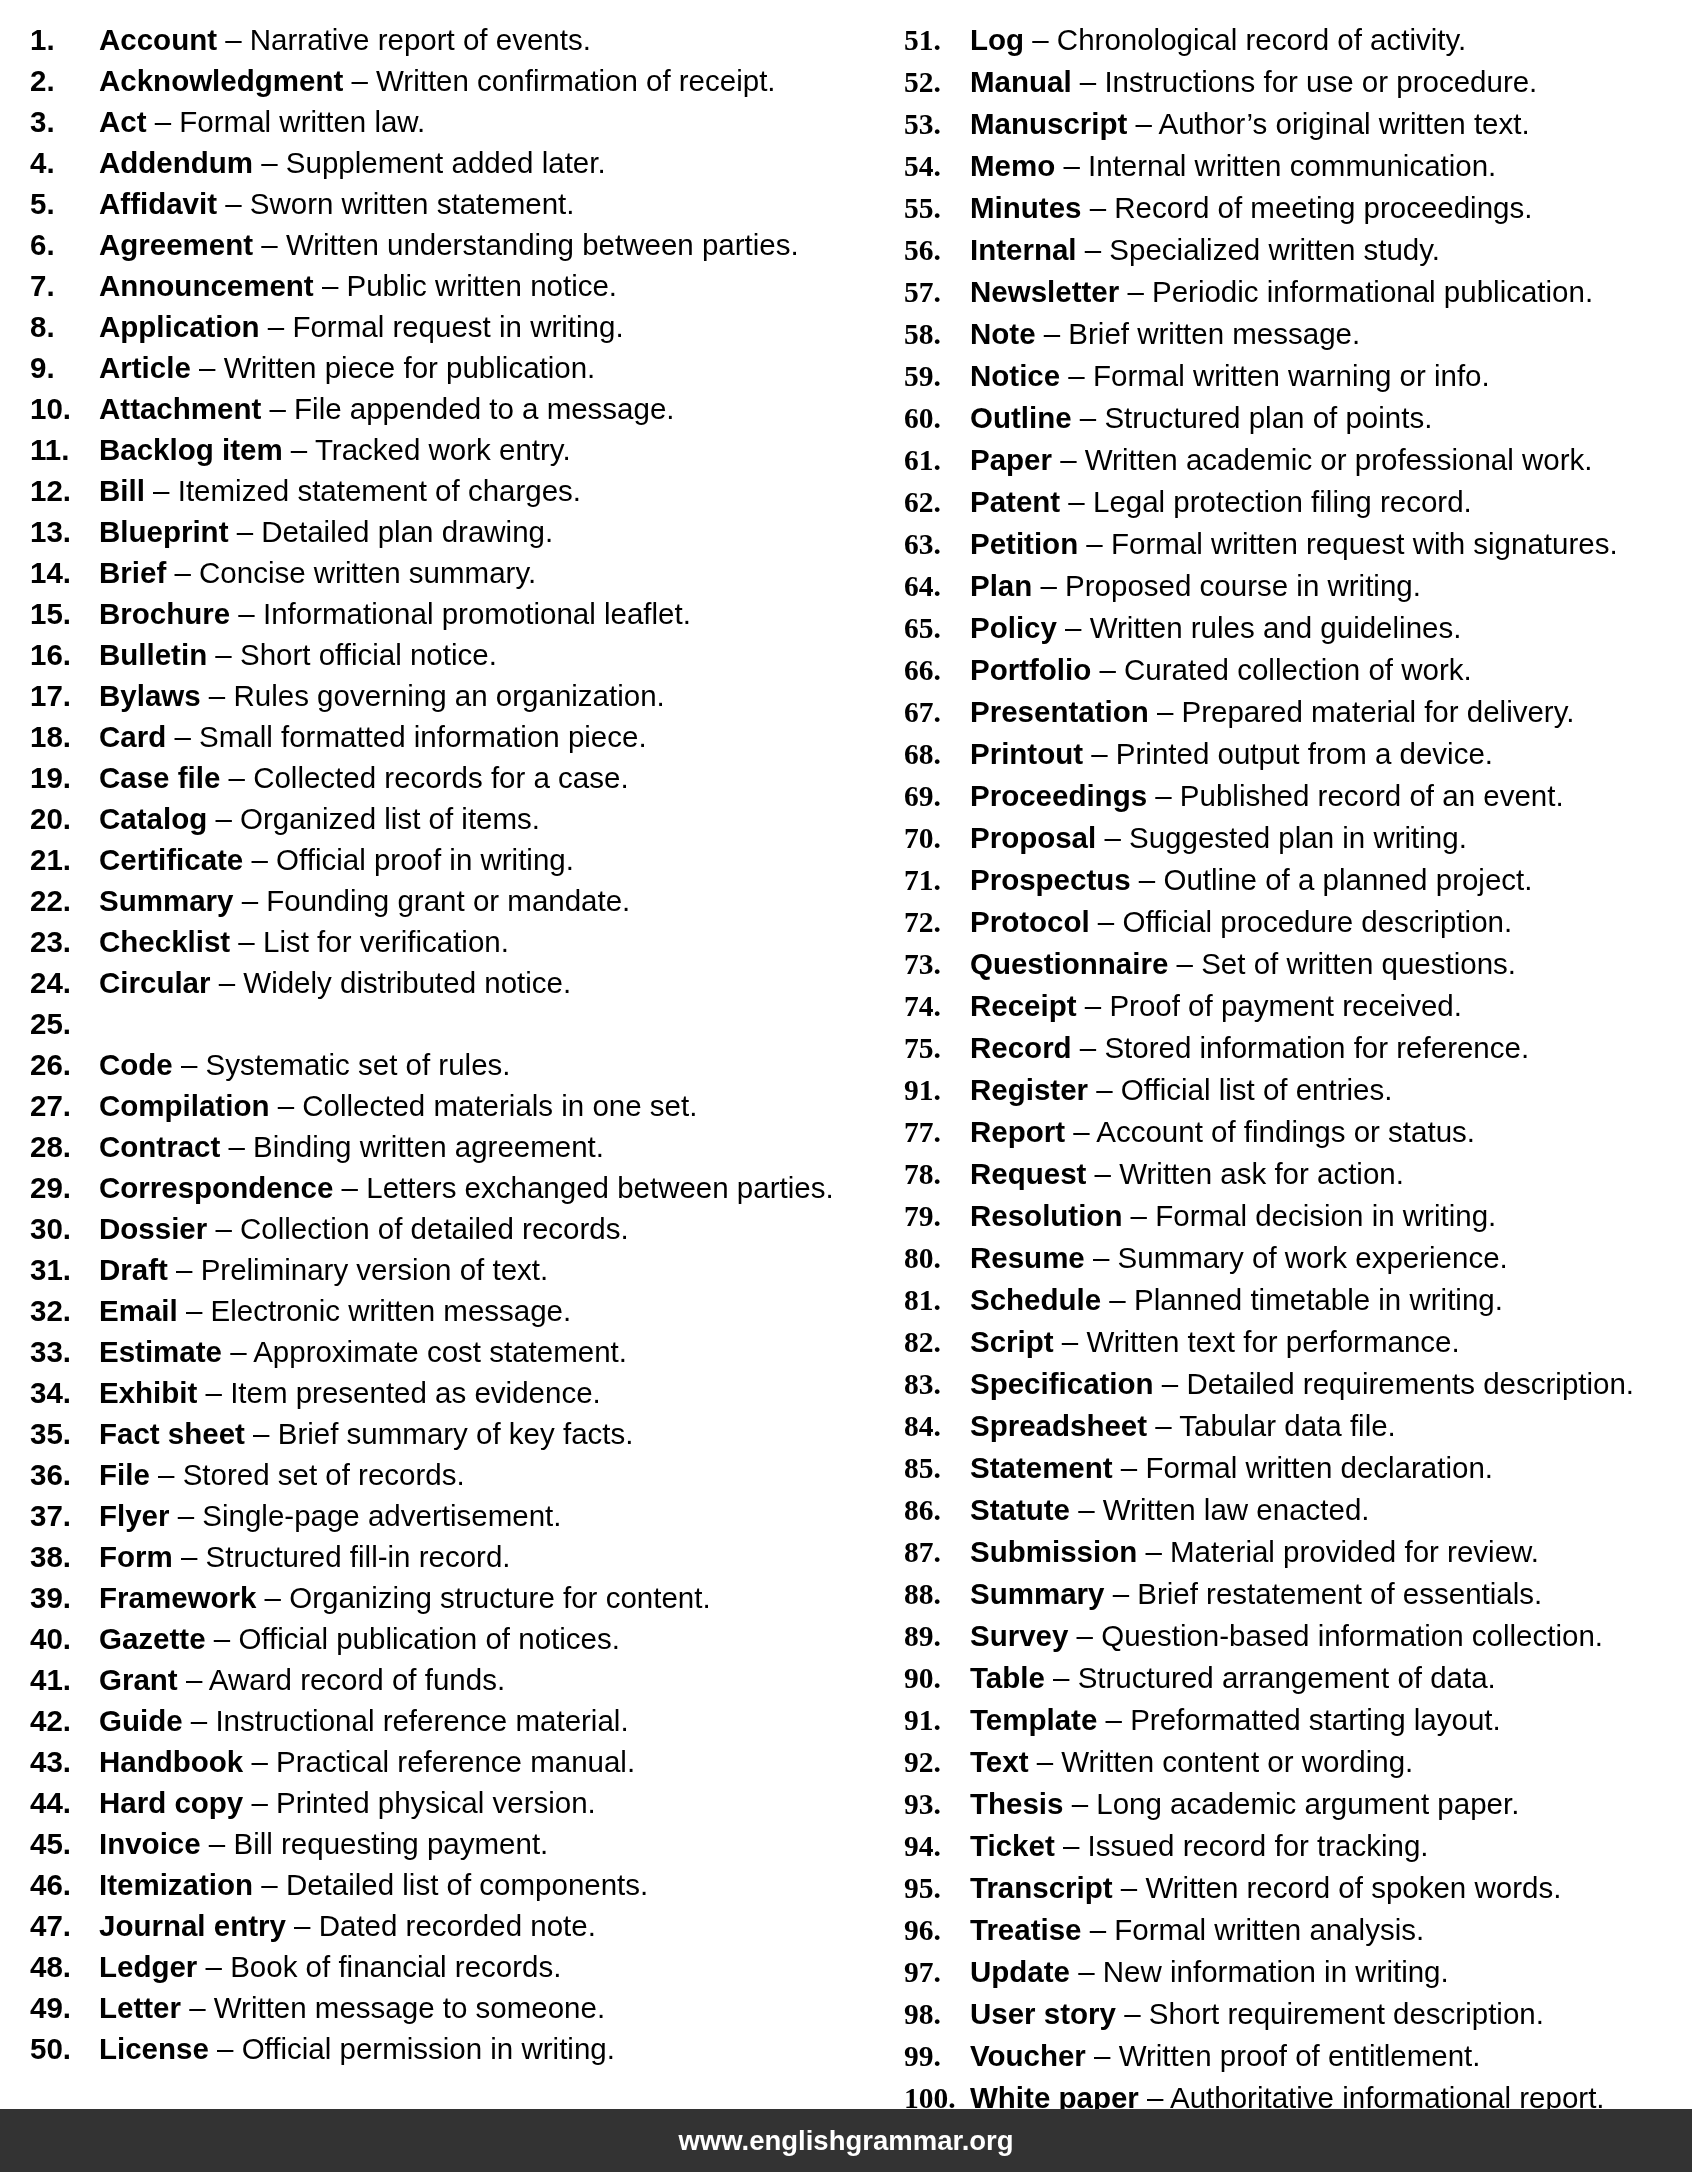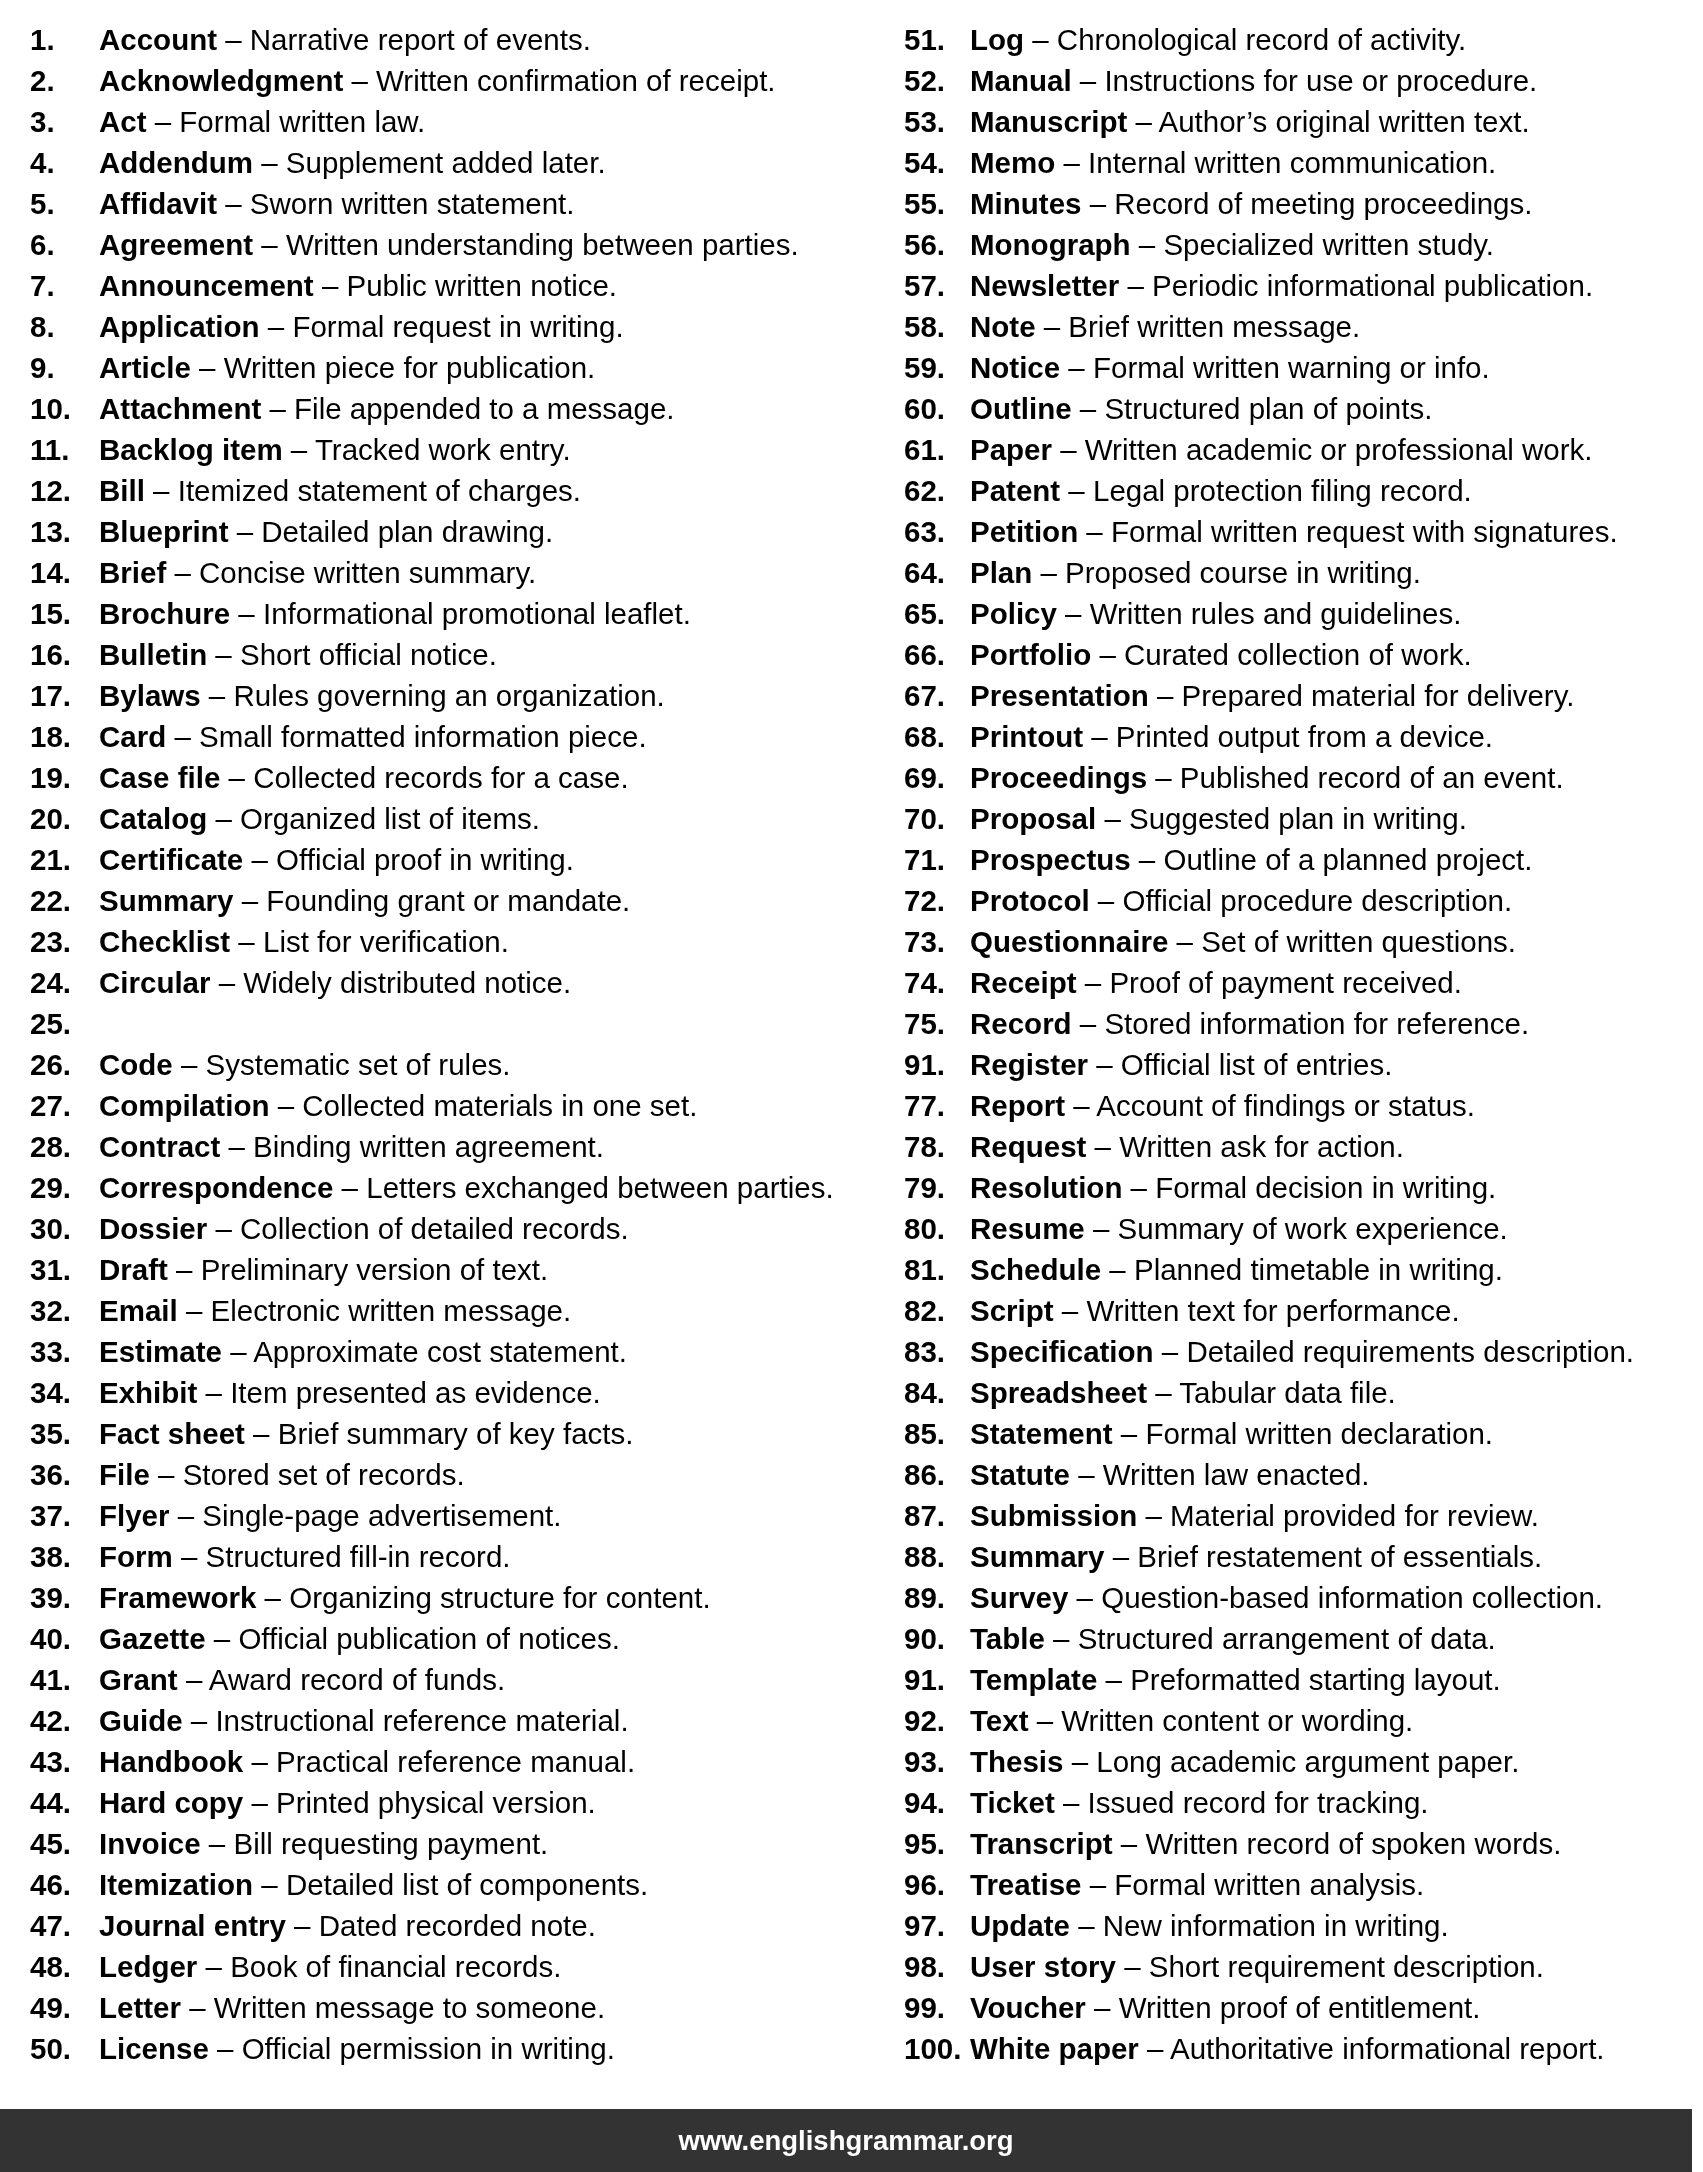--- a/index.html
+++ b/index.html
@@ -33,21 +33,21 @@
     align-items: baseline;
     font-size: 29.5px;
     line-height: 41px;
     white-space: nowrap;
   }
   .num {
     flex: 0 0 auto;
     min-width: 69px;
     font-weight: bold;
   }
-  .col.right .num { min-width: 66px; }
+  .col.right .num { min-width: 66px; font-family: Liberation Serif, serif; }
   .term { font-weight: bold; }
   .def  { font-weight: normal; }
   .footer {
     position: absolute;
     left: 0;
     right: 12px;
     bottom: 0;
     height: 63px;
     background: #333333;
     color: #ffffff;
@@ -281,21 +281,21 @@
       <div class="item">
         <span class="num">54.</span>
         <span class="text"><span class="term">Memo</span><span class="def"> – Internal written communication.</span></span>
       </div>
       <div class="item">
         <span class="num">55.</span>
         <span class="text"><span class="term">Minutes</span><span class="def"> – Record of meeting proceedings.</span></span>
       </div>
       <div class="item">
         <span class="num">56.</span>
-        <span class="text"><span class="term">Monograph</span><span class="def"> – Specialized written study.</span></span>
+        <span class="text"><span class="term">Internal</span><span class="def"> – Specialized written study.</span></span>
       </div>
       <div class="item">
         <span class="num">57.</span>
         <span class="text"><span class="term">Newsletter</span><span class="def"> – Periodic informational publication.</span></span>
       </div>
       <div class="item">
         <span class="num">58.</span>
         <span class="text"><span class="term">Note</span><span class="def"> – Brief written message.</span></span>
       </div>
       <div class="item">

